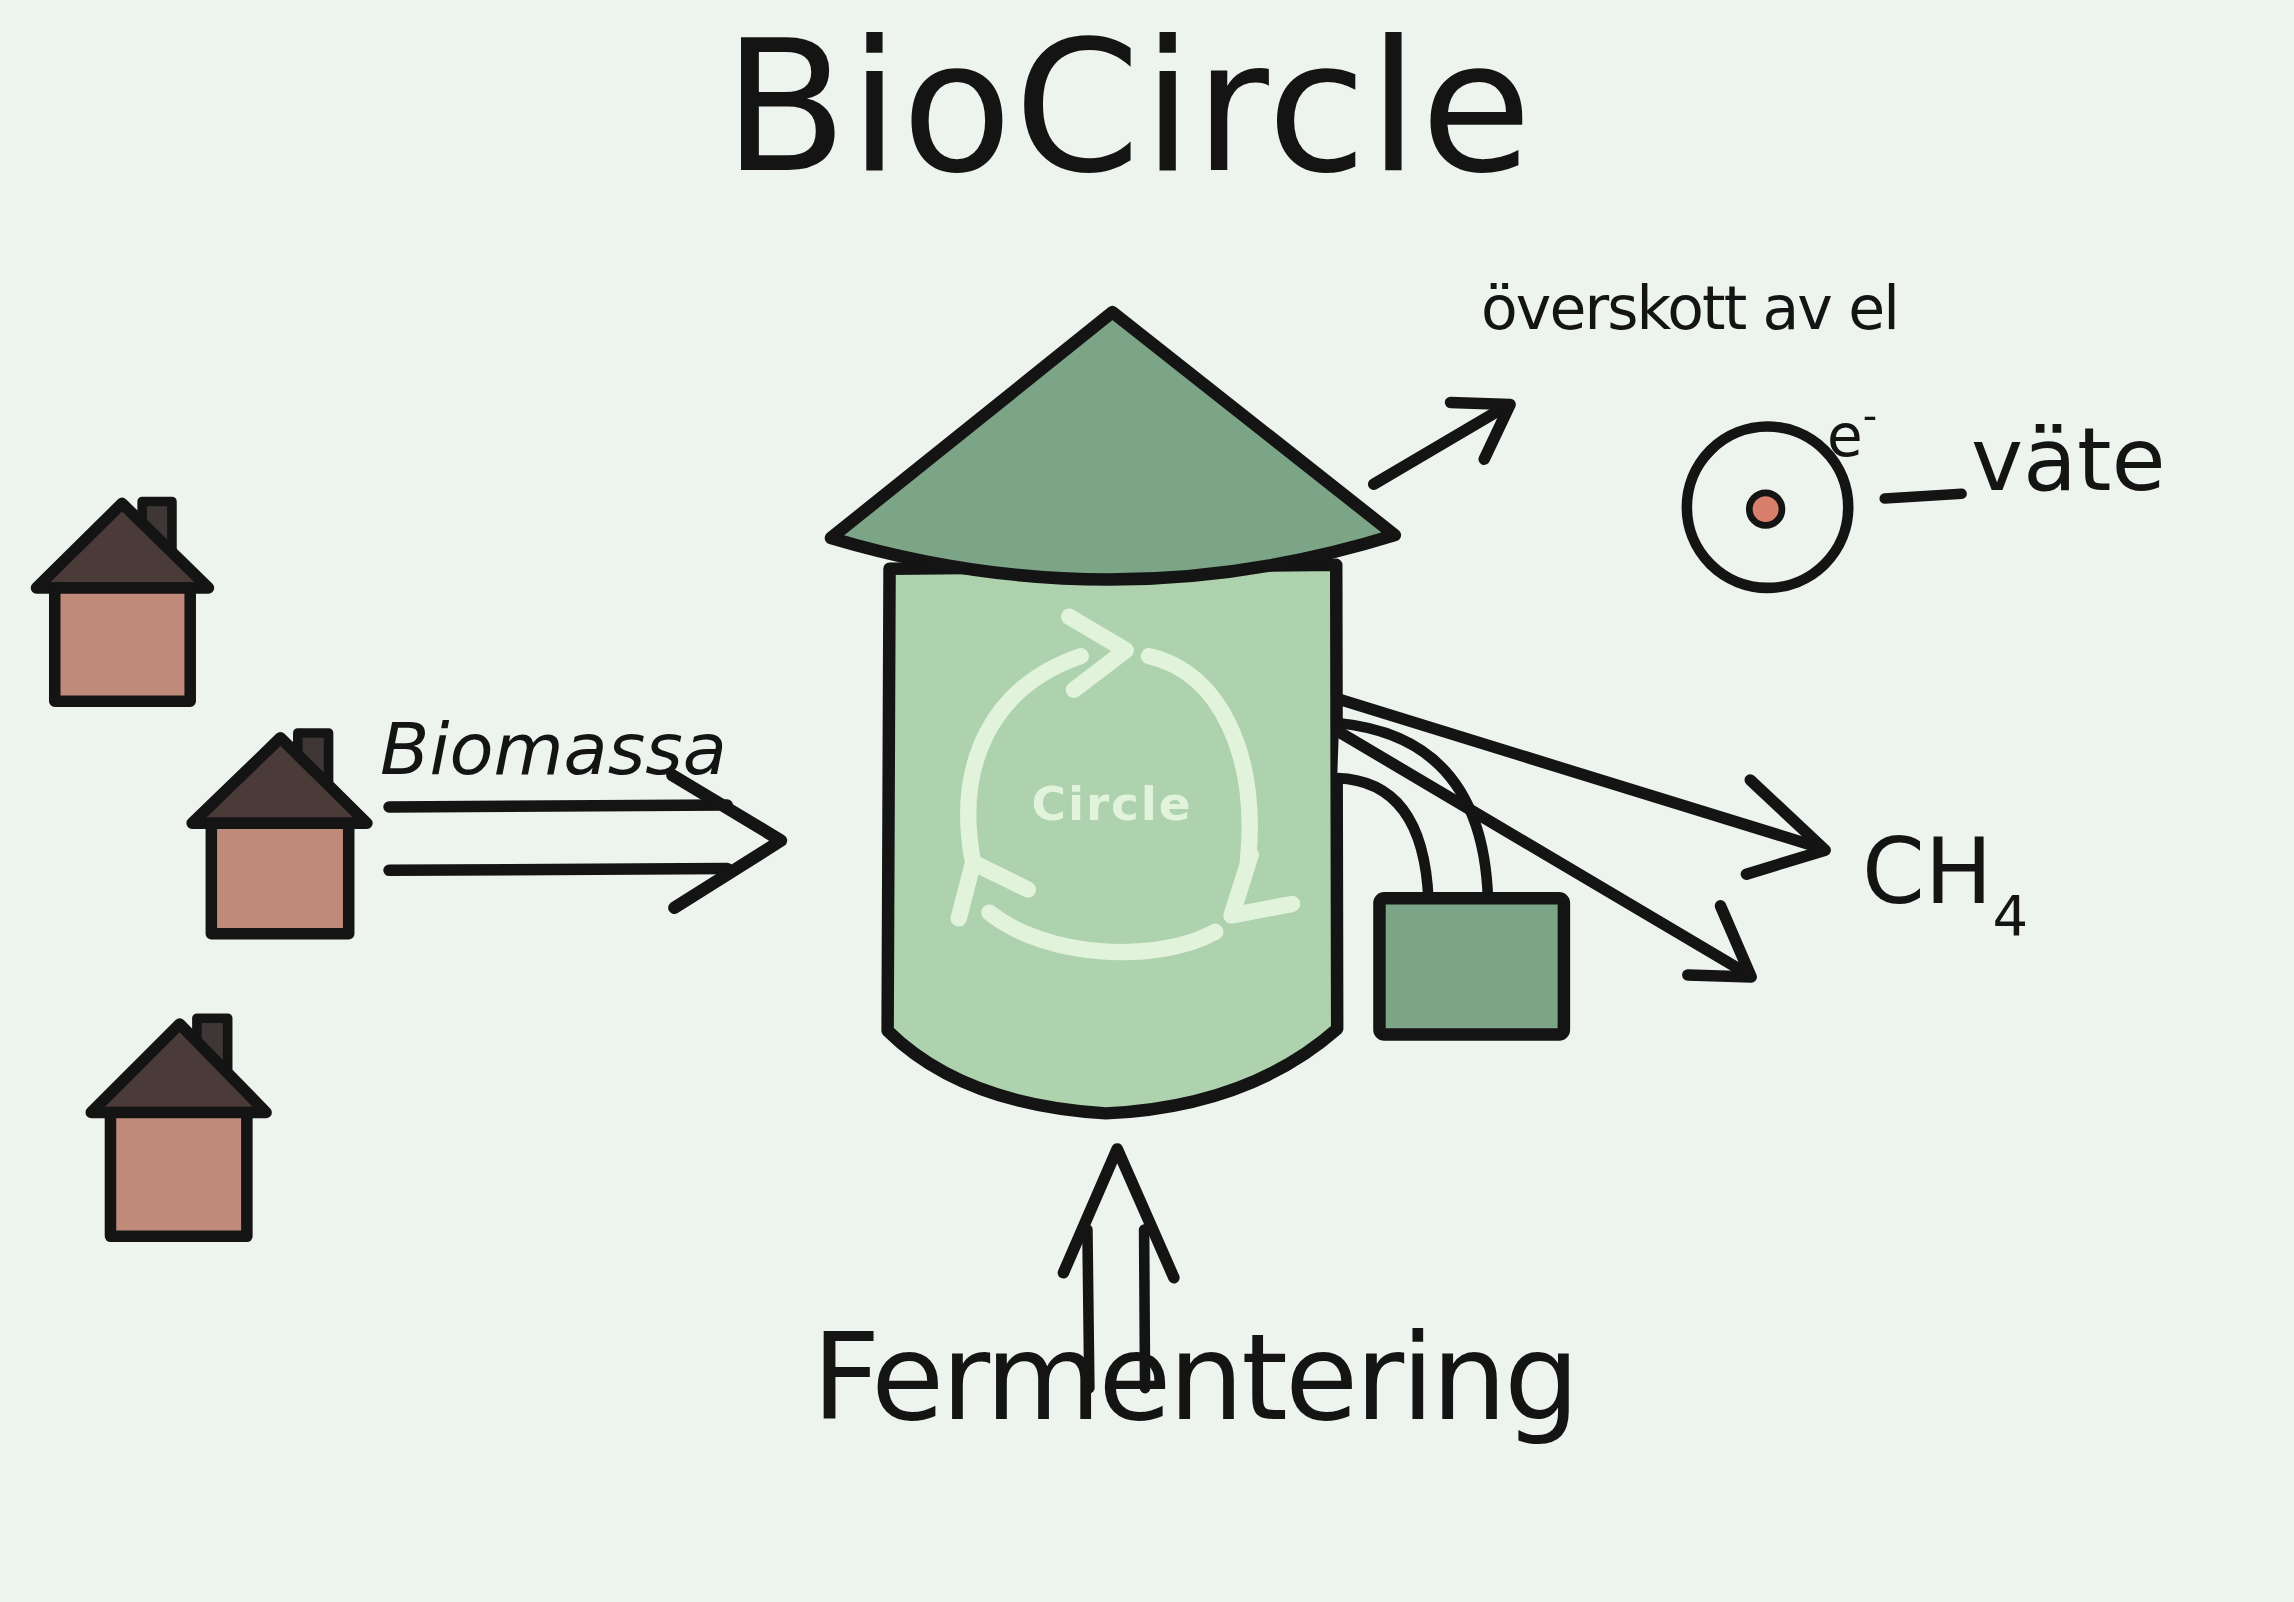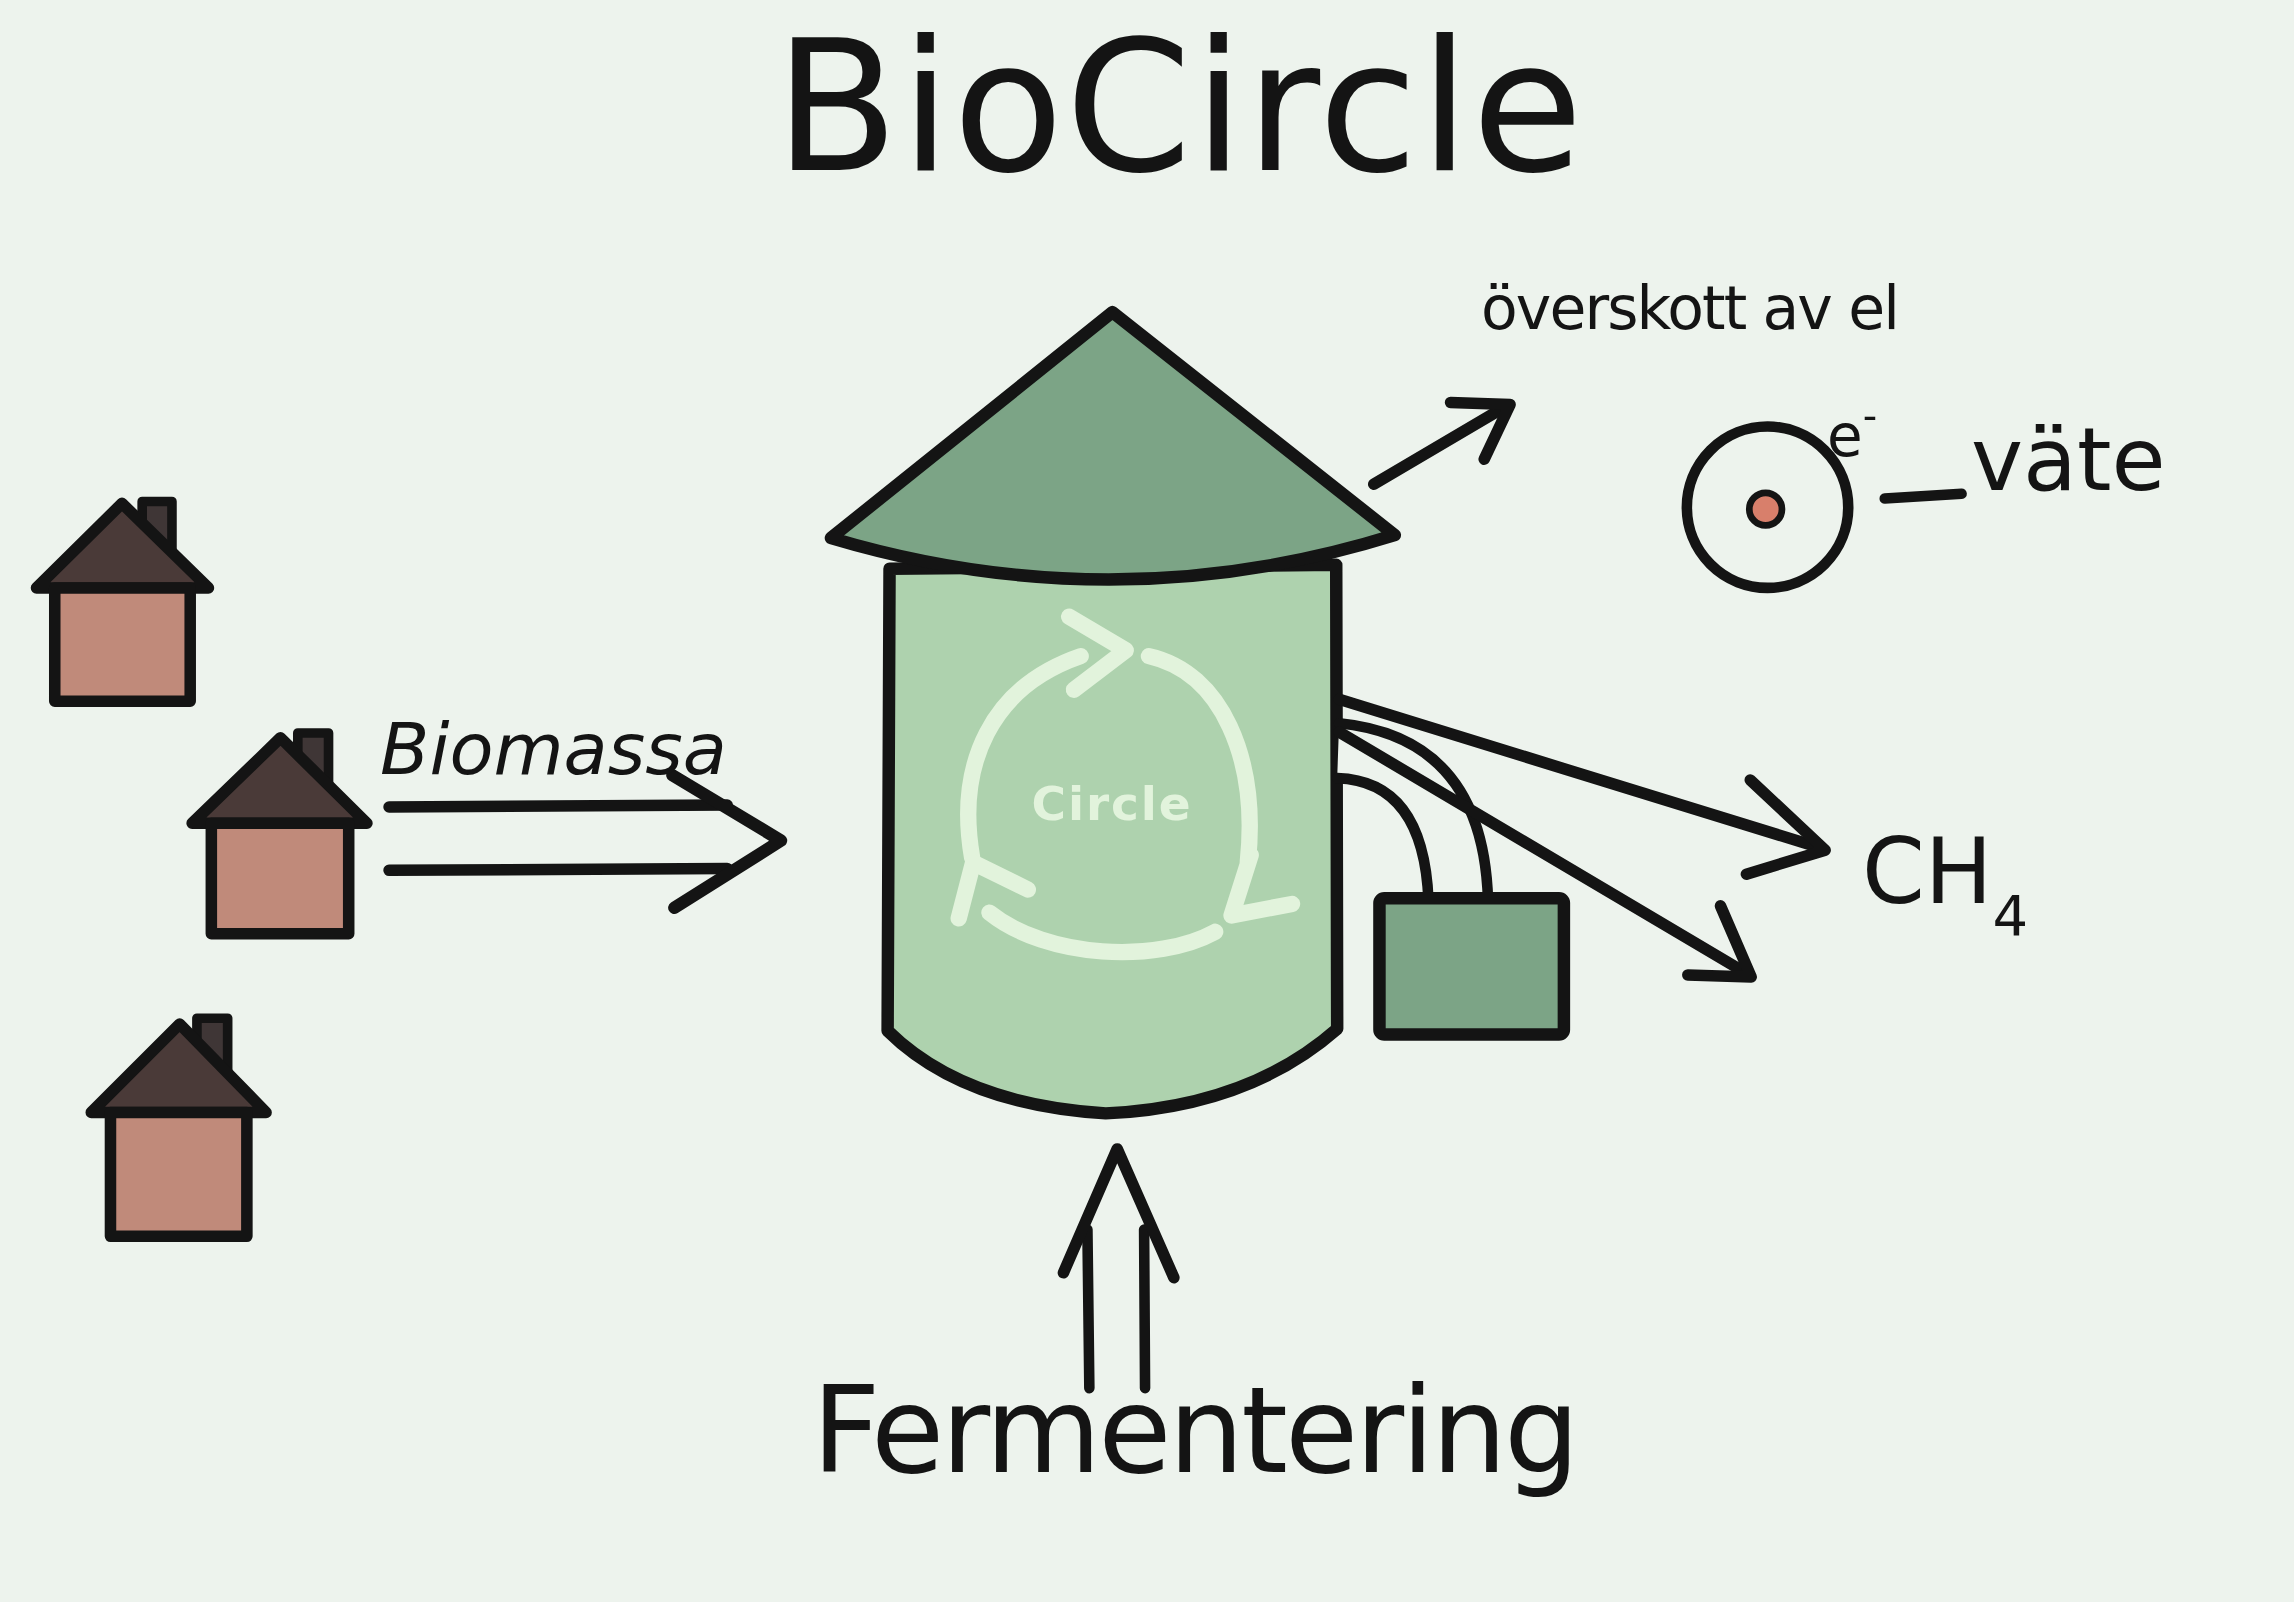--- a/index.html
+++ b/index.html
@@ -6,31 +6,31 @@
   #stage{
     position:relative;
     width:2294px;height:1602px;
     background:var(--c-background,#edf3ed);
     font-family:"DejaVu Sans",sans-serif;
     overflow:hidden;
     color:var(--c-outline,#121212);
   }
   #art{position:absolute;inset:0;}
   .txt{position:absolute;line-height:1;white-space:nowrap;color:var(--c-outline,#121212);}
-  .title{left:672px;top:17.3px;width:913px;text-align:right;font-size:181px;letter-spacing:1.9px;}
+  .title{left:672px;top:17.3px;width:913px;text-align:center;font-size:181px;letter-spacing:1.9px;}
   .overskott{left:1481px;top:278px;font-size:60px;letter-spacing:-1.9px;}
   .electron{left:1827px;top:402px;font-size:58px;}
   .electron sup{font-size:40px;position:relative;top:-5.8px;}
   .vate{left:1971px;top:416px;font-size:88px;}
   .formula{font-size:90px;}
   .formula sub{font-size:56px;position:relative;top:13.4px;}
   .ch4{left:1862px;top:815px;margin-top:12px;}
   .c2h6o{left:1819px;top:968px;font-size:86px;}
   .biomassa{left:380px;top:713px;font-size:72px;font-style:italic;}
-  .fermentering{left:812px;top:1372px;font-size:119px;letter-spacing:-2.9px;text-align:right;}
+  .fermentering{left:812px;top:1319px;font-size:119px;letter-spacing:-2.9px;text-align:right;}
   .logo-line{position:absolute;text-align:center;font-weight:bold;color:var(--c-silo_logo,#e2f3dc);}
   .logo-bio{left:994px;top:688px;width:226px;font-size:81px;letter-spacing:5.8px;}
   .logo-circle{left:968px;top:780px;width:288px;font-size:47px;letter-spacing:1.9px;}
 
   
   .ol{stroke:var(--c-outline,#121212);stroke-linejoin:round;stroke-linecap:round;}
   .fill-none{fill:none;}
   .roof{fill:var(--c-silo_roof,#7ca486);}
   .bodyg{fill:var(--c-silo_body,#aed2ae);}
   .boxg{fill:var(--c-machine_box,#7ca486);}

